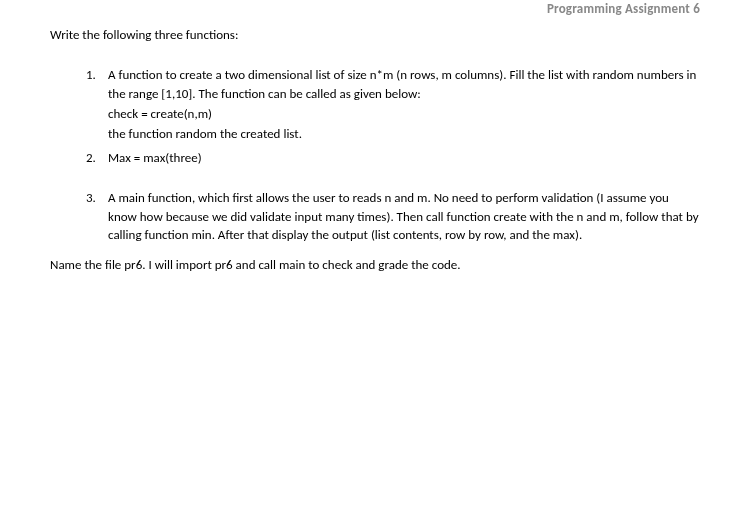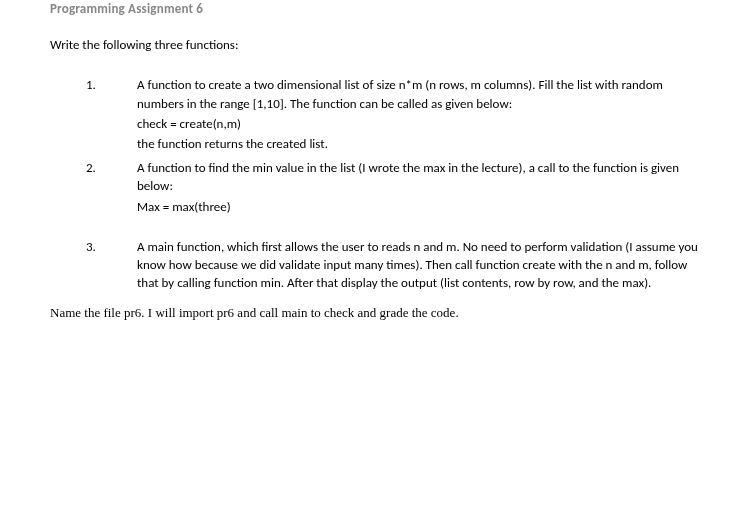--- a/index.html
+++ b/index.html
@@ -15,77 +15,75 @@
       font-size: 13px;
       color: #000000;
       padding: 0;
       line-height: 1.4;
     }
     .page {
       padding: 0 50px;
     }
     .title {
       font-weight: bold;
-      margin-bottom: 18px;
+      margin-bottom: 8px;
       color: #888;
       letter-spacing: 0.2px;
       position: relative;
+      text-align: right;
     }
     .intro {
       margin-bottom: 22px;
     }
     .list {
       padding-left: 36px;
     }
     .list-item {
       display: flex;
       margin-bottom: 4px;
     }
     .list-num {
       min-width: 22px;
       text-align: left;
     }
     .list-body {
       flex: 1;
-      margin-left: 29px;
     }
     .list-body p {
       margin-bottom: 2px;
     }
     .gap {
       height: 16px;
     }
     .closing {
       margin-top: 10px;
-      font-family: Liberation Serif, serif;
     }
   </style>
 </head>
 <body>
 
 <div class="page">
   <div class="title">Programming Assignment 6</div>
 
   <div class="intro">Write the following three functions:</div>
 
   <div class="list">
 
     <div class="list-item">
       <div class="list-num">1.</div>
       <div class="list-body">
         <p>A function to create a two dimensional list of size n*m (n rows, m columns). Fill the list with random numbers in the range [1,10]. The function can be called as given below:</p>
         <p>check = create(n,m)</p>
-        <p>the function returns the created list.</p>
+        <p>the function random the created list.</p>
       </div>
     </div>
 
     <div class="list-item">
       <div class="list-num">2.</div>
       <div class="list-body">
-        <p>A function to find the min value in the list (I wrote the max in the lecture), a call to the function is given below:</p>
         <p>Max = max(three)</p>
       </div>
     </div>
 
     <div class="gap"></div>
 
     <div class="list-item">
       <div class="list-num">3.</div>
       <div class="list-body">
         <p>A main function, which first allows the user to reads n and m. No need to perform validation (I assume you know how because we did validate input many times). Then call function create with the n and m, follow that by calling function min. After that display the output (list contents, row by row, and the max).</p>

